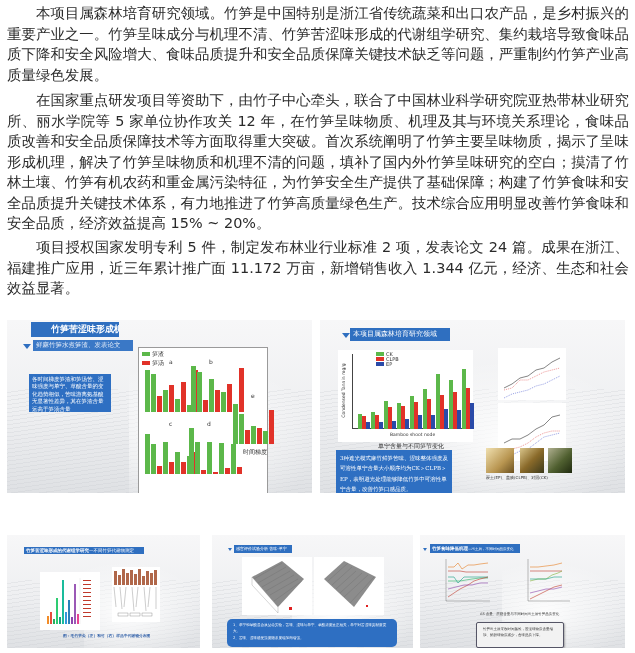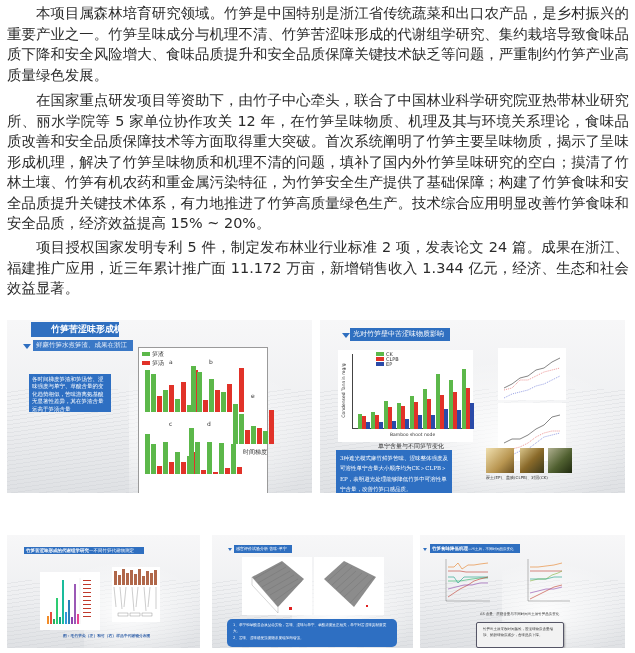--- a/index.html
+++ b/index.html
@@ -29,21 +29,21 @@
 
 <p class="para" style="top:3px"><span class="ind"></span><span>本项目属森林培育研究领域。竹笋是中国特别是浙江省传统蔬菜和出口农产品，是乡村振兴的重要产业之一。竹笋呈味成分与机理不清、竹笋苦涩味形成的代谢组学研究、集约栽培导致食味品质下降和安全风险增大、食味品质提升和安全品质保障关键技术缺乏等问题，严重制约竹笋产业高质量绿色发展。</span></p>
 <p class="para" style="top:90px"><span class="ind"></span><span>在国家重点研发项目等资助下，由竹子中心牵头，联合了中国林业科学研究院亚热带林业研究所、丽水学院等 5 家单位协作攻关 12 年，在竹笋呈味物质、机理及其与环境关系理论，食味品质改善和安全品质保障技术等方面取得重大突破。首次系统阐明了竹笋主要呈味物质，揭示了呈味形成机理，解决了竹笋呈味物质和机理不清的问题，填补了国内外竹笋呈味研究的空白；摸清了竹林土壤、竹笋有机农药和重金属污染特征，为竹笋安全生产提供了基础保障；构建了竹笋食味和安全品质提升关键技术体系，有力地推进了竹笋高质量绿色生产。技术综合应用明显改善竹笋食味和安全品质，经济效益提高 15% ~ 20%。</span></p>
 <p class="para" style="top:237px"><span class="ind"></span><span>项目授权国家发明专利 5 件，制定发布林业行业标准 2 项，发表论文 24 篇。成果在浙江、福建推广应用，近三年累计推广面 11.172 万亩，新增销售收入 1.344 亿元，经济、生态和社会效益显著。</span></p>
 
 <div class="slide" style="left:7px;top:320px;width:305px;height:173px">
   <div class="book"></div>
     <div class="book2"></div>
   <div class="titlebox" style="left:24px;top:2px;width:88px;height:15px;font-size:9px;line-height:15px;padding-left:20px">竹笋苦涩味形成机理</div>
   <div class="tri" style="left:16px;top:24px"></div>
-  <div class="subbox" style="left:26px;top:20px;width:100px;height:11px;font-size:6.5px;line-height:11px;padding-left:3px">鲜麻竹笋水煮笋渣、成果在浙江</div>
+  <div class="subbox" style="left:26px;top:20px;width:100px;height:11px;font-size:6.5px;line-height:11px;padding-left:3px">鲜麻竹笋水煮笋渣、发表论文</div>
   <div class="bluebox" style="left:22px;top:54px;width:82px;height:38px;font-size:5.5px;padding:2px 3px">各时间梯度笋渣和笋汤苦、涩味强度与单宁、草酸含量的变化趋势相似，苦味游离氨基酸无显著性差异，其在笋渣含量远高于笋汤含量</div>
   <div class="panel" style="left:131px;top:27px;width:130px;height:148px">
     <div class="cap" style="left:3px;top:2px"><span class="legend-sw g"></span><span>笋渣</span><br><span class="legend-sw r"></span><span>笋汤</span></div>
     <div class="cap" style="left:30px;top:10px">a</div>
     <div class="cap" style="left:70px;top:10px">b</div>
     <div class="cap" style="left:30px;top:72px">c</div>
     <div class="cap" style="left:68px;top:72px">d</div>
     <div class="cap" style="left:112px;top:44px">e</div>
     <div class="bars" style="left:6px;top:18px;height:46px">
       <div class="bar g" style="height:42px"></div>
@@ -99,21 +99,21 @@
         <div class="bar r" style="height:34px"></div>
     </div>
     <div class="cap" style="left:104px;top:100px">时间梯度</div>
   </div>
 </div>
 
 <div class="slide" style="left:320px;top:320px;width:305px;height:173px">
   <div class="book"></div>
     <div class="book2"></div>
   <div class="tri" style="left:22px;top:13px"></div>
-  <div class="subbox" style="left:30px;top:8px;width:100px;height:13px;font-size:7px;line-height:13px;padding-left:3px;background:#2f6fc0;color:#fff">光对竹笋壁中苦涩味物质影响</div>
+  <div class="subbox" style="left:30px;top:8px;width:100px;height:13px;font-size:7px;line-height:13px;padding-left:3px;background:#2f6fc0;color:#fff">本项目属森林培育研究领域</div>
   <div style="position:absolute;left:18px;top:30px;width:135px;height:92px;background:#fff">
     <div class="cap" style="left:38px;top:2px;font-size:5px;line-height:5px"><span class="legend-sw g"></span><span>CK</span><br><span class="legend-sw r"></span><span>CLPB</span><br><span class="legend-sw b"></span><span>EP</span></div>
     <div class="cap" style="left:-22px;top:38px;transform:rotate(-90deg);font-size:4.5px">Condensed Tannin mg/g</div>
     <div class="chart-axis" style="left:14px;top:4px;width:118px;height:75px"></div>
     <div class="bars" style="left:20px;top:12px;height:67px;gap:0">
       <div class="bar g" style="height:15px;width:4px"></div>
         <div class="bar r" style="height:13px;width:4px"></div>
         <div class="bar b" style="height:7px;width:4px;margin-right:1px"></div>
       <div class="bar g" style="height:17px;width:4px"></div>
         <div class="bar r" style="height:14px;width:4px"></div>

